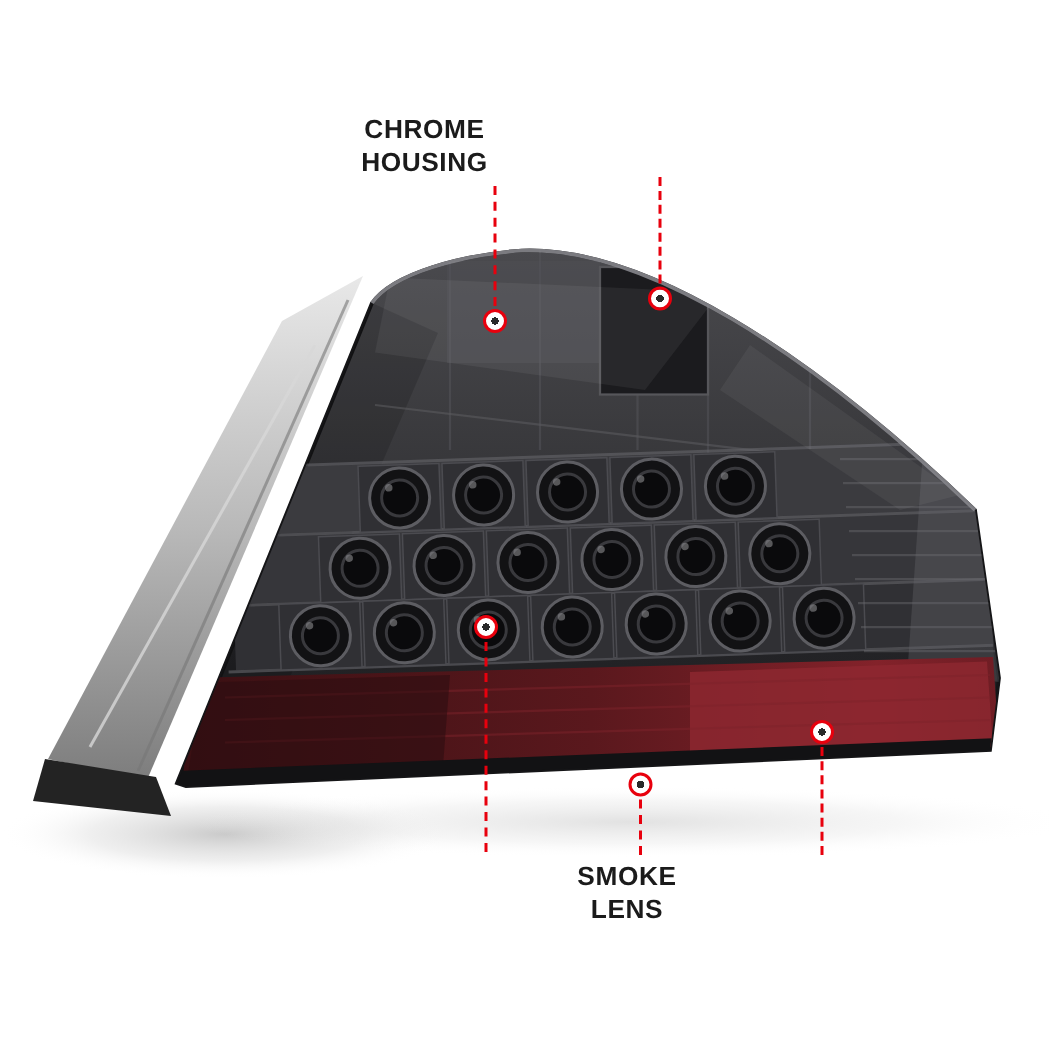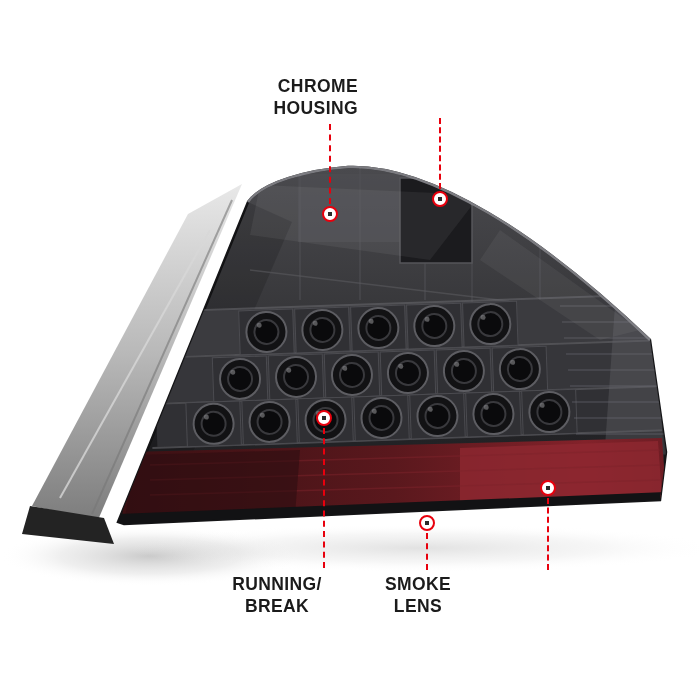--- a/index.html
+++ b/index.html
@@ -188,32 +188,30 @@
         <polygon points="116,514 668,492 668,520 112,536" fill="#121214"></polygon>
 
         <polygon points="260,185 480,195 430,260 250,235" fill="#ffffff" opacity="0.06"></polygon>
         <polygon points="500,230 640,330 600,340 480,260" fill="#ffffff" opacity="0.05"></polygon>
       </g>
 
       <path d="M 248 202 C 262 182 308 170 348 167 C 430 164 540 235 650 340" fill="none" stroke="#86868c" stroke-width="2.5" opacity="0.9"></path>
     </g>
   </svg>
 
-  <div class="callout-label" style="left:208px;top:76px;text-align:right;">CHROME
+  <div class="callout-label" style="left:208px;top:76px;">CHROME
 HOUSING</div>
   <div class="callout-line" style="left:329px;top:124px;height:80px;"></div>
   <div class="callout-dot" style="left:322px;top:206px;"></div>
 
   <div class="callout-line" style="left:439px;top:118px;height:71px;"></div>
   <div class="callout-dot" style="left:432px;top:191px;"></div>
 
   <div class="callout-dot" style="left:316px;top:410px;"></div>
   <div class="callout-line" style="left:323px;top:428px;height:140px;"></div>
-  <div class="callout-label" style="left:202px;top:574px;">RUNNING/
-BREAK</div>
 
   <div class="callout-dot" style="left:419px;top:515px;"></div>
   <div class="callout-line" style="left:426px;top:533px;height:37px;"></div>
   <div class="callout-label" style="left:343px;top:574px;">SMOKE
 LENS</div>
 
   <div class="callout-dot" style="left:540px;top:480px;"></div>
   <div class="callout-line" style="left:547px;top:498px;height:72px;"></div>
 
 </div>

